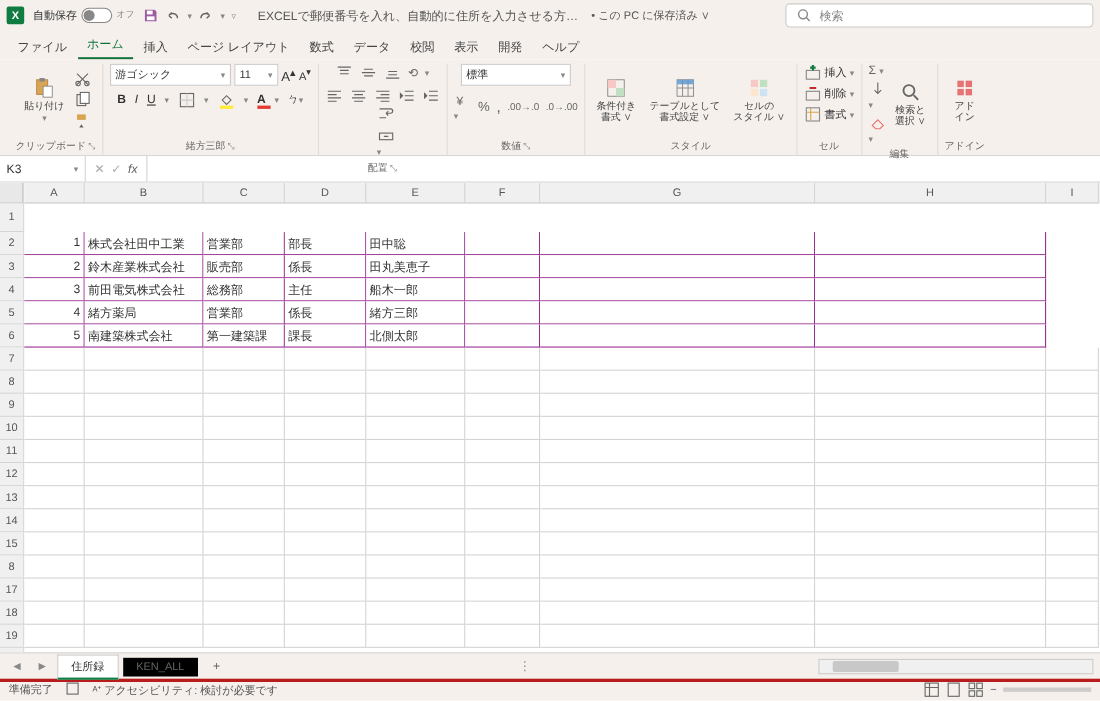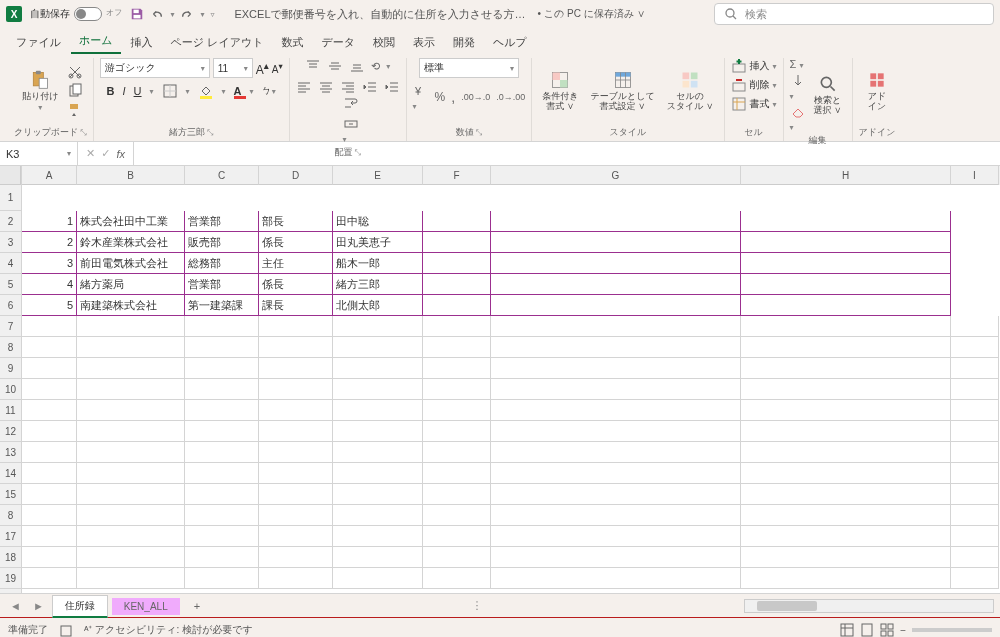--- a/index.html
+++ b/index.html
@@ -50,24 +50,24 @@
 .fbtn{position:absolute;right:2px;top:3px;width:13px;height:13px;background:#fff;border:1px solid #888;display:flex;align-items:center;justify-content:center}
 .fbtn::after{content:"▾";font-size:7px;color:#555}
 .tcell{border-right:1px solid #9b2f8f;border-bottom:1px solid #9b2f8f;background:#fff}
 .tcell.num{justify-content:flex-end}
 .lastcol{border-right:1px solid #9b2f8f}
 .tbot{border-bottom:1px solid #9b2f8f}
 .sheettabs{height:24px;border-top:1px solid #d4d4d4;display:flex;align-items:center;background:#f5f0ec;padding:0 6px;gap:4px}
 .navbtn{color:#888;padding:0 4px}
 .stab{padding:3px 12px;background:#fff;border:1px solid #ccc;border-bottom:none;font-size:10px;position:relative;top:1px}
 .stab.active{border-bottom:2px solid #107c41}
-.stab.inactive{background:#f0abfc;border:none;color:#666}
+.stab.inactive{background:#000000;border:none;color:#666}
 .hscroll{margin-left:auto;width:250px;height:14px;background:#f0f0f0;border:1px solid #ccc;position:relative}
 .hscroll::before{content:"";position:absolute;left:12px;top:1px;width:60px;height:10px;background:#c8c8c8;border-radius:2px}
-.status{height:20px;background:#f5f0ec;border-top:1px solid #b91c1c;display:flex;align-items:flex-end;padding:0 8px;font-size:10px;color:#555;gap:12px}
+.status{height:20px;background:#f5f0ec;border-top:3px solid #b91c1c;display:flex;align-items:flex-start;padding:0 8px;font-size:10px;color:#555;gap:12px}
 .views{margin-left:auto;display:flex;gap:6px;align-items:center}
 .zoom{width:80px;height:4px;background:#ccc;position:relative}
 svg{display:block}
 .caret{font-size:8px;color:#888}
 </style>
 </head>
 <body>
 
 <div class="titlebar">
   <div class="xl-icon">X</div>

